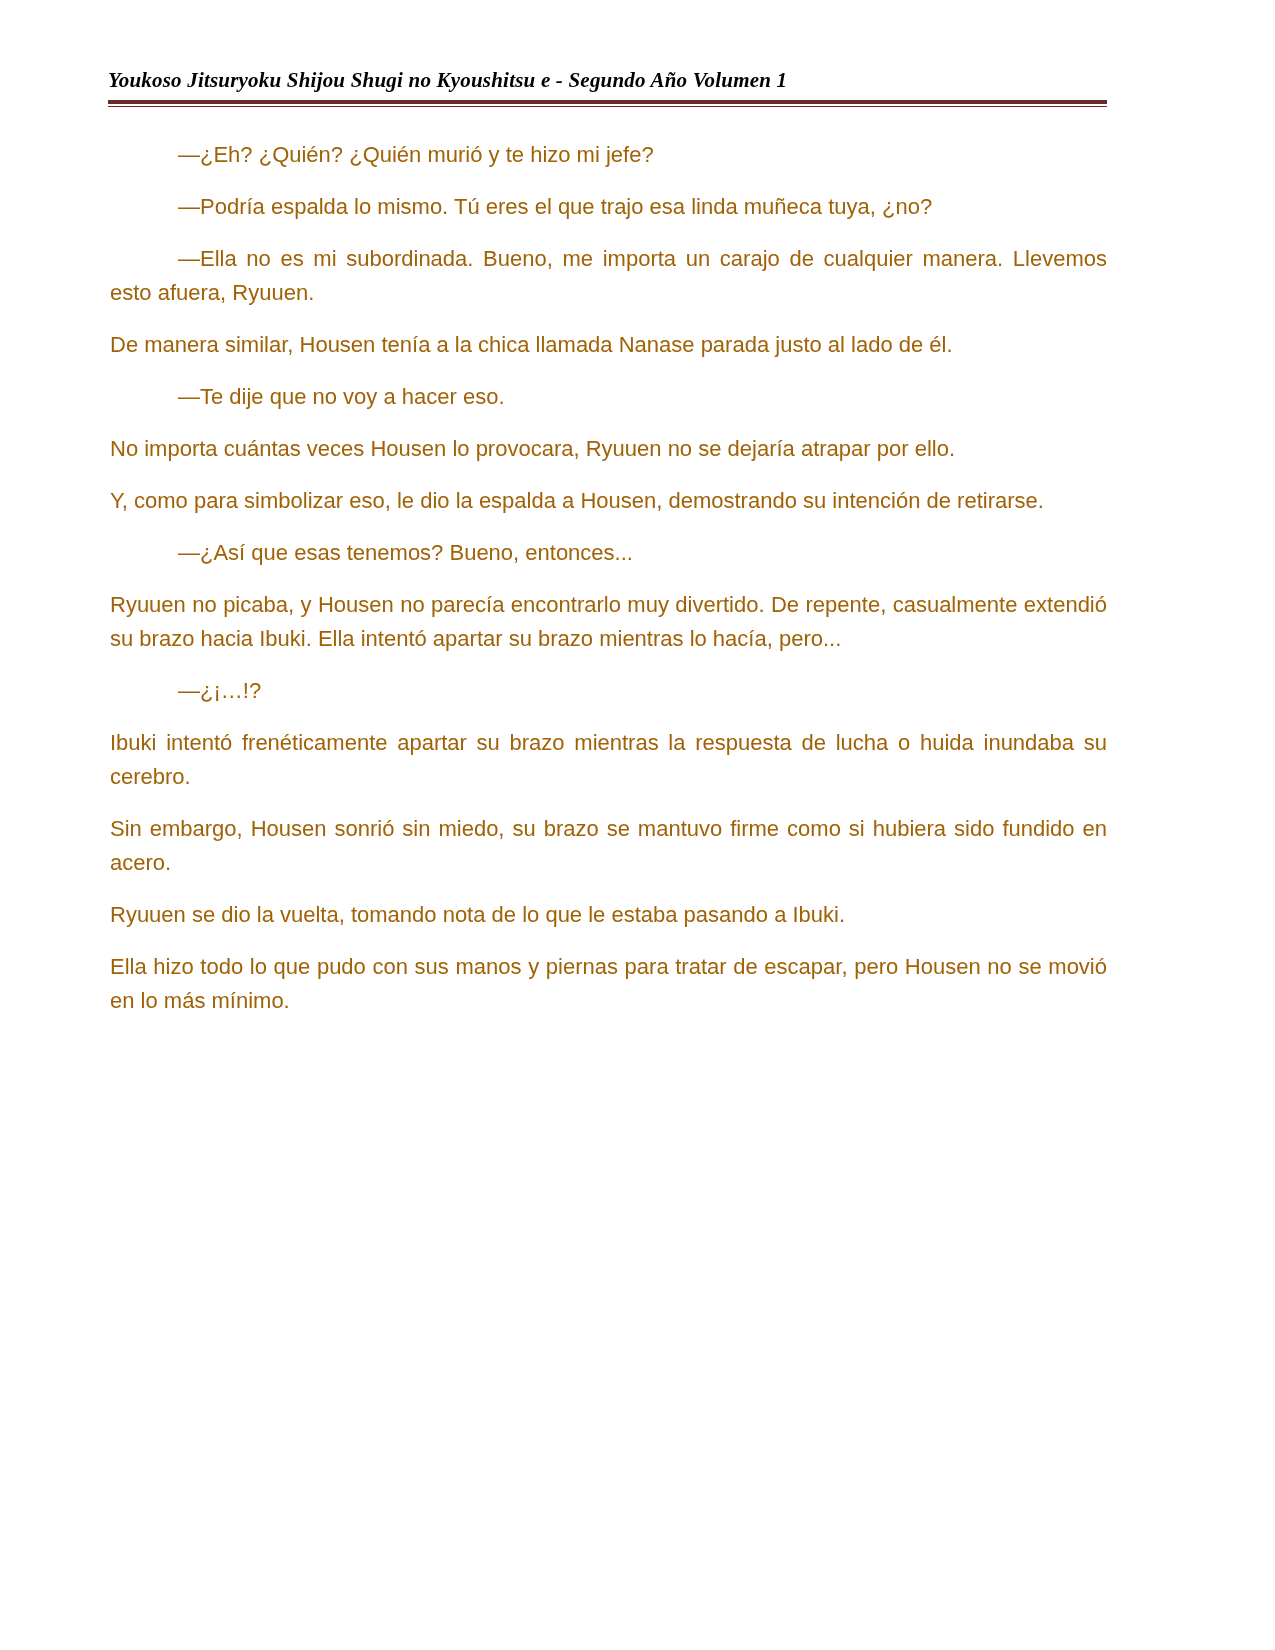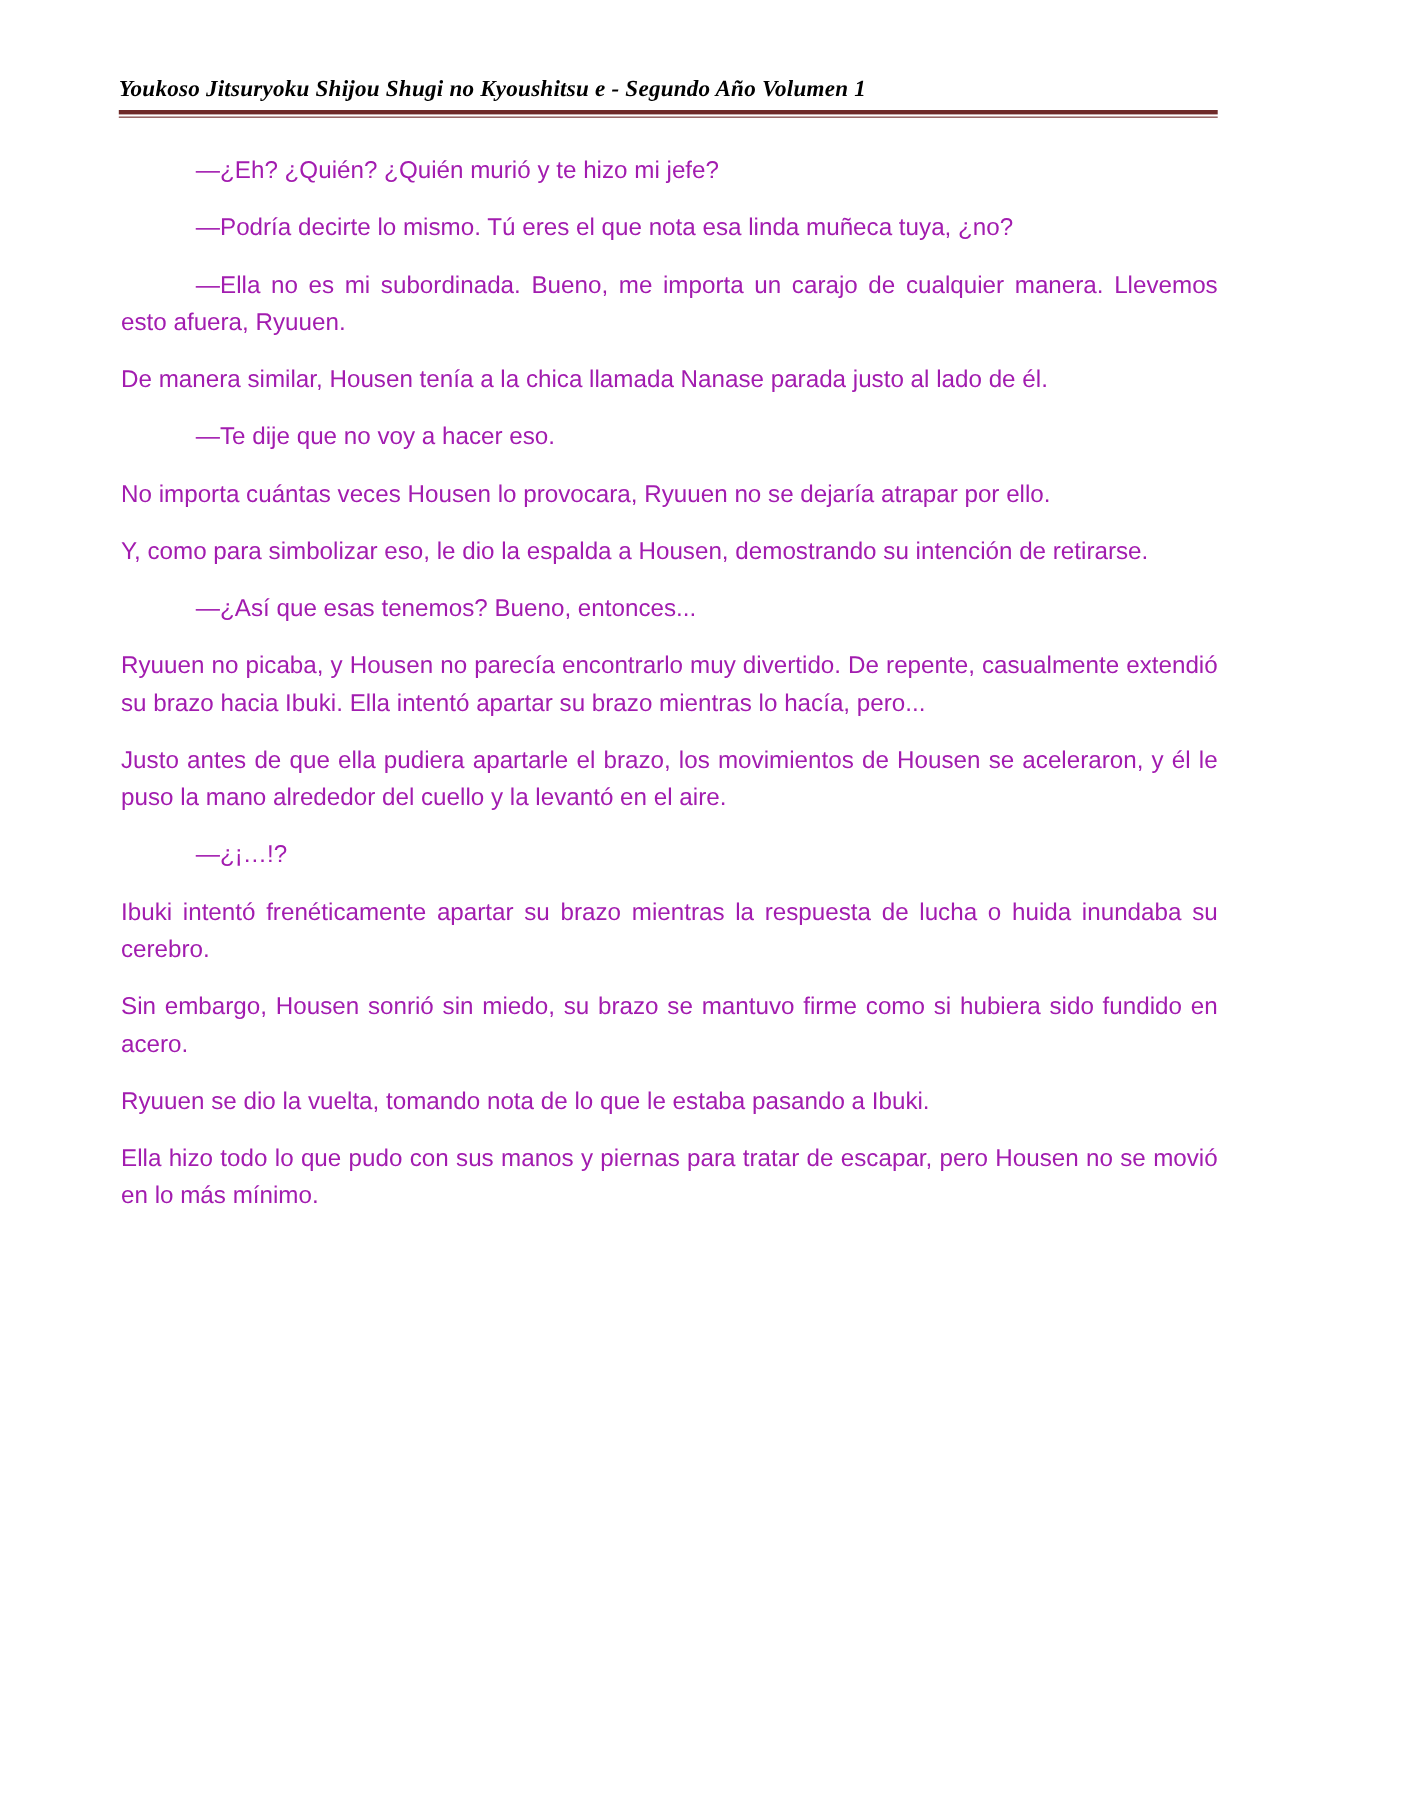--- a/index.html
+++ b/index.html
@@ -52,21 +52,21 @@
     position: absolute;
     top: 138px;
     left: 110px;
     right: 168px;
   }
   .para {
     font-size: 22px;
     line-height: 34px;
     text-align: justify;
     margin: 0 0 18px 0;
-    color: #a21caf;
+    color: #a16207;
   }
   .para.indent {
     text-indent: 68px;
   }
   
   .page-footer {
     position: absolute;
     top: 1425px;
     left: 108px;
     right: 168px;
@@ -86,29 +86,28 @@
 
 <div class="page">
 
   <div class="page-header">
     <div class="title">Youkoso Jitsuryoku Shijou Shugi no Kyoushitsu e - Segundo Año Volumen 1</div>
     <div class="rule"></div>
   </div>
 
   <div class="page-body">
     <p class="para indent">—¿Eh? ¿Quién? ¿Quién murió y te hizo mi jefe?</p>
-    <p class="para indent">—Podría decirte lo mismo. Tú eres el que nota esa linda muñeca tuya, ¿no?</p>
+    <p class="para indent">—Podría espalda lo mismo. Tú eres el que trajo esa linda muñeca tuya, ¿no?</p>
     <p class="para indent">—Ella no es mi subordinada. Bueno, me importa un carajo de cualquier manera. Llevemos esto afuera, Ryuuen.</p>
     <p class="para">De manera similar, Housen tenía a la chica llamada Nanase parada justo al lado de él.</p>
     <p class="para indent">—Te dije que no voy a hacer eso.</p>
     <p class="para">No importa cuántas veces Housen lo provocara, Ryuuen no se dejaría atrapar por ello.</p>
     <p class="para">Y, como para simbolizar eso, le dio la espalda a Housen, demostrando su intención de retirarse.</p>
     <p class="para indent">—¿Así que esas tenemos? Bueno, entonces...</p>
     <p class="para">Ryuuen no picaba, y Housen no parecía encontrarlo muy divertido. De repente, casualmente extendió su brazo hacia Ibuki. Ella intentó apartar su brazo mientras lo hacía, pero...</p>
-    <p class="para">Justo antes de que ella pudiera apartarle el brazo, los movimientos de Housen se aceleraron, y él le puso la mano alrededor del cuello y la levantó en el aire.</p>
     <p class="para indent">—¿¡…!?</p>
     <p class="para">Ibuki intentó frenéticamente apartar su brazo mientras la respuesta de lucha o huida inundaba su cerebro.</p>
     <p class="para">Sin embargo, Housen sonrió sin miedo, su brazo se mantuvo firme como si hubiera sido fundido en acero.</p>
     <p class="para">Ryuuen se dio la vuelta, tomando nota de lo que le estaba pasando a Ibuki.</p>
     <p class="para">Ella hizo todo lo que pudo con sus manos y piernas para tratar de escapar, pero Housen no se movió en lo más mínimo.</p>
   </div>
 
   <div class="page-footer">
     <div class="rule rule-footer"></div>
     <div class="footer-row">

